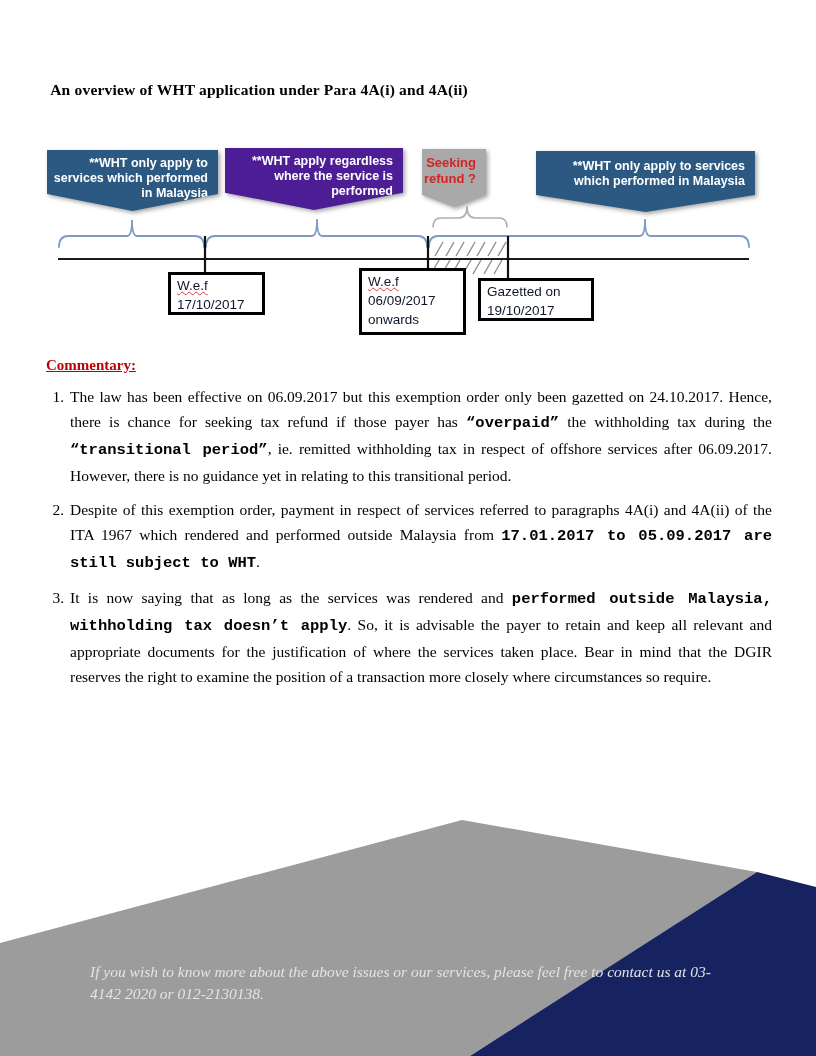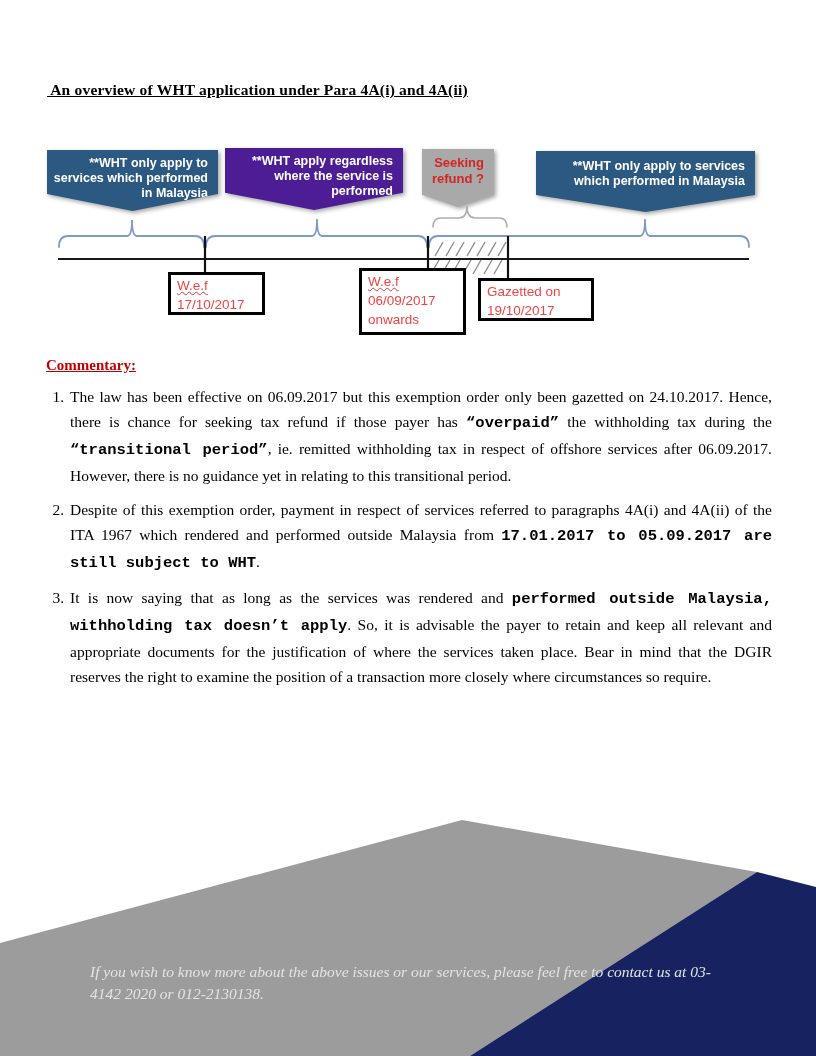--- a/index.html
+++ b/index.html
@@ -1,42 +1,42 @@
 <!DOCTYPE html>
 <html><head>
 <meta charset="utf-8">
 <style>
   html,body{margin:0;padding:0;background:#ffffff;}
   body{width:816px;height:1056px;position:relative;overflow:hidden;
        font-family:"Liberation Serif",serif;color:#000;}
 
   .page-title{position:absolute;left:47px;top:81px;font-size:15.5px;font-weight:bold;
-              text-decoration:underline;white-space:pre;letter-spacing:.2px;}
+              white-space:pre;letter-spacing:.2px;}
 
   
   .co-wrap{position:absolute;filter:drop-shadow(2px 2px 2px rgba(90,90,90,.55));}
   .callout{width:100%;height:100%;box-sizing:border-box;
            display:block;text-align:right;
            font-family:"Liberation Sans",sans-serif;font-weight:bold;
            font-size:12.5px;line-height:15px;
            clip-path:polygon(0 0,100% 0,100% 72%,50% 100%,0 72%);
            padding:6px 10px 0 2px;}
   .c1{left:47px;top:150px;width:171px;height:61px;}
   .c2{left:225px;top:148px;width:178px;height:62px;}
-  .c3{left:422px;top:149px;width:72px;height:58px;}
+  .c3{left:422px;top:149px;width:64px;height:58px;}
   .c3 .callout{clip-path:polygon(0 0,100% 0,100% 79%,50% 100%,0 79%);
                font-size:13px;line-height:16px;padding-top:6px;}
   .c4{left:536px;top:151px;width:219px;height:61px;}
   .c4 .callout{padding-top:8px;}
 
   .diagram-svg{position:absolute;left:0;top:195px;}
 
   .datebox{position:absolute;background:#fff;border:3px solid #000;box-sizing:border-box;
            font-family:"Liberation Sans",sans-serif;font-size:13.5px;line-height:19px;
-           padding:1px 6px;color:#ef4444;}
+           padding:1px 6px;color:#0f172a;}
   .dbA{left:168px;top:272px;width:97px;height:43px;}
   .dbB{left:359px;top:268px;width:107px;height:67px;border-width:3.5px;}
   .dbC{left:478px;top:278px;width:116px;height:43px;}
   .wavy{text-decoration:underline wavy #d43c3c;text-decoration-thickness:1px;}
 
   .commentary-heading{position:absolute;left:46px;top:357px;font-size:15px;
                       font-weight:bold;text-decoration:underline;}
   .commentary-list{position:absolute;left:48px;top:384px;width:724px;margin:0;padding:0;
                    list-style:decimal;list-style-position:outside;}
   .commentary-list li{margin:0 0 9px 20px;text-align:justify;font-size:15.5px;

